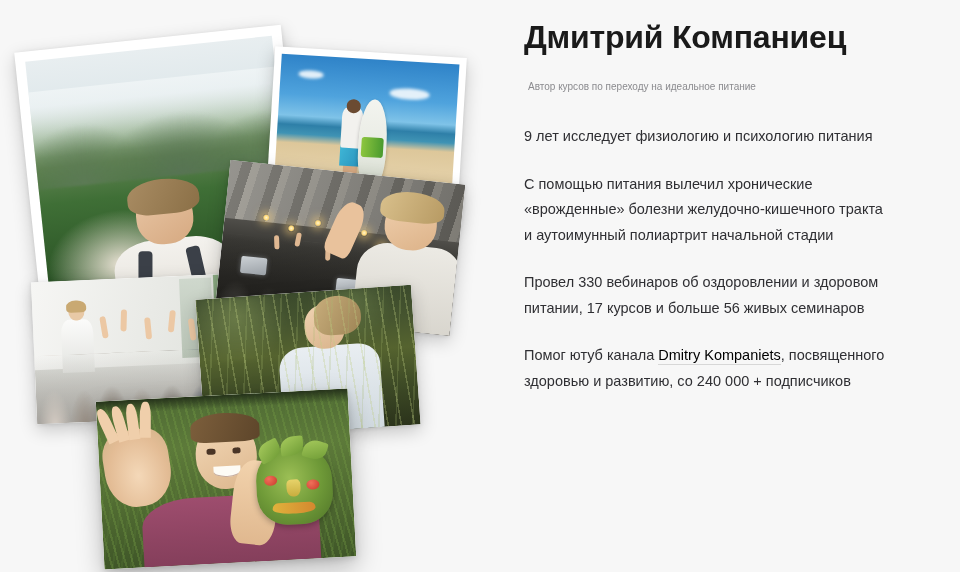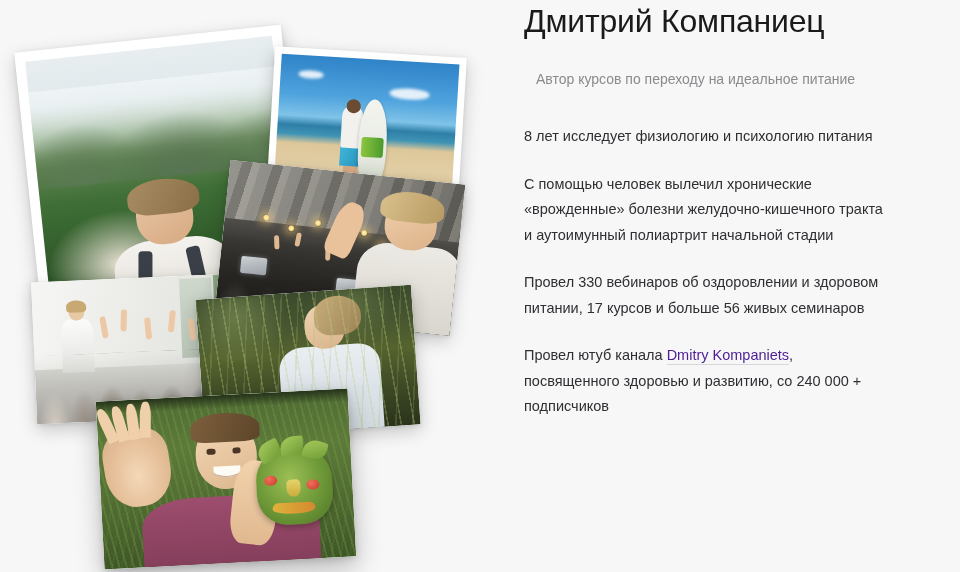--- a/index.html
+++ b/index.html
@@ -426,45 +426,45 @@
   
   .content {
     position: absolute;
     left: 524px;
     top: 0;
     width: 400px;
     height: 572px;
   }
   .title {
     margin: 0;
-    padding-top: 2px;
+    padding-top: 18px;
     font-size: 32px;
     line-height: 38px;
-    font-weight: normal;
+    font-weight: bold;
     color: #1a1a1a;
     letter-spacing: -0.2px;
   }
   .subtitle {
-    margin: 12px;
+    margin: 4px;
     padding-top: 18px;
-    font-size: 14px;
+    font-size: 10px;
     line-height: 18px;
     color: #8b8b8f;
   }
   .para {
     margin: 0;
     padding-top: 22px;
     font-size: 14.5px;
     line-height: 25.5px;
     color: #2f2f33;
     max-width: 368px;
   }
   .para.first { padding-top: 24px; }
   .link {
-    color: #4c1d95;
+    color: #000000;
     text-decoration: none;
     border-bottom: 1px solid #d7d7d7;
     padding-bottom: 1px;
     cursor: pointer;
   }
 </style>
 </head>
 <body style="background: rgb(247, 247, 247);">
 
 <div class="page">
@@ -589,21 +589,21 @@
     </div>
 
   </div>
 
   <div class="content">
 
     <h1 class="title">Дмитрий Компаниец</h1>
 
     <p class="subtitle">Автор курсов по переходу на идеальное питание</p>
 
-    <p class="para first">8 лет исследует физиологию и психологию питания</p>
-    <p class="para">С помощью человек вылечил хронические «врожденные» болезни желудочно-кишечного тракта и аутоимунный полиартрит начальной стадии</p>
+    <p class="para first">9 лет исследует физиологию и психологию питания</p>
+    <p class="para">С помощью питания вылечил хронические «врожденные» болезни желудочно-кишечного тракта и аутоимунный полиартрит начальной стадии</p>
     <p class="para">Провел 330 вебинаров об оздоровлении и здоровом питании, 17 курсов и больше 56 живых семинаров</p>
 
-    <p class="para"><span>Провел ютуб канала </span><a class="link">Dmitry Kompaniets</a><span>, посвященного здоровью и развитию, со 240 000 + подписчиков</span></p>
+    <p class="para"><span>Помог ютуб канала </span><a class="link">Dmitry Kompaniets</a><span>, посвященного здоровью и развитию, со 240 000 + подписчиков</span></p>
 
   </div>
 
 </div>
 
 </body></html>

